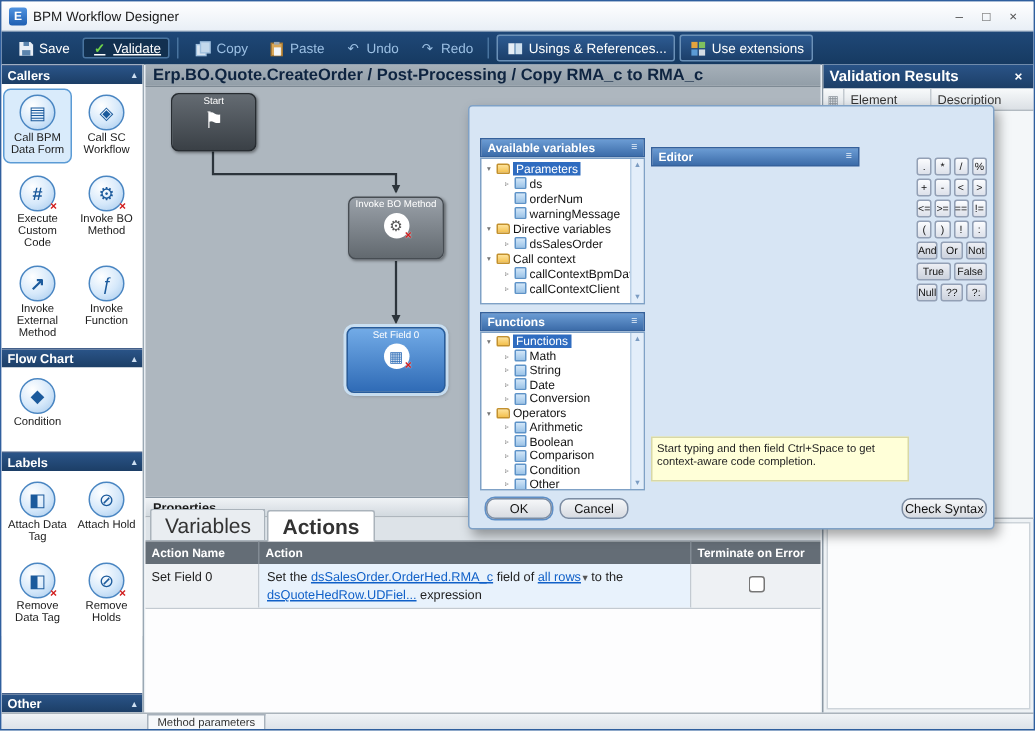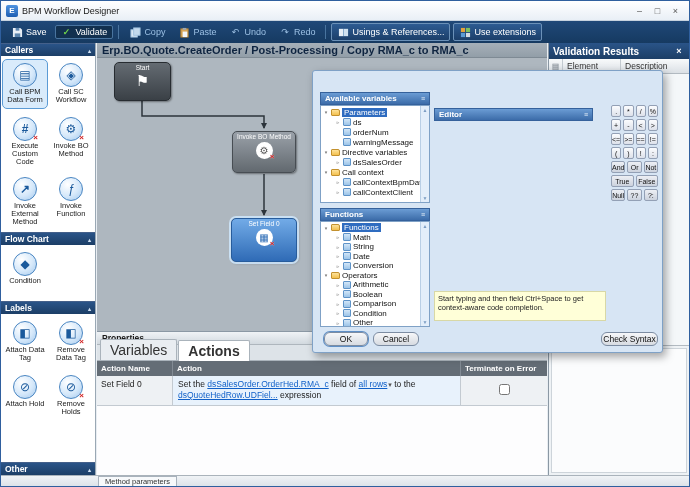--- a/index.html
+++ b/index.html
@@ -15,21 +15,21 @@
   .win-controls{margin-left:auto;display:flex;gap:1px;}
   .win-btn{width:17px;height:15px;display:flex;align-items:center;justify-content:center;font-size:9px;color:#555;border-radius:2px;}
   .ic-min::before{content:"–";}
   .ic-max::before{content:"□";}
   .ic-close::before{content:"×";}
 
   
   #toolbar{position:absolute;top:20px;left:0;right:0;height:22px;background:linear-gradient(#1f4878,#163a61);display:flex;align-items:center;padding:0 5px;gap:3px;color:#fff;}
   .tbtn{display:flex;align-items:center;gap:3px;padding:2px 5px;border-radius:2px;font-size:9px;color:#fff;cursor:default;}
   .tbtn.dim{color:#9cc0e4;}
-  .tbtn.pressed{background:#12304f;border:1px solid #49749f;padding:0 5px;}
+  .tbtn.pressed{background:#12304f;border:1px solid #49749f;padding:0 5px;text-decoration:underline;}
   .tbtn.raised{border:1px solid #6b91b8;background:linear-gradient(#2d5b92,#1c3f6a);}
   .vsep{width:1px;height:14px;background:#49749f;margin:0 2px;}
   .ico{display:inline-flex;width:12px;height:12px;align-items:center;justify-content:center;}
   .ic-check{color:#6fd34a;font-weight:bold;}
   .ic-check::before{content:"✓";}
   .ic-undo{color:#9cc0e4;}
   .ic-undo::before{content:"↶";}
   .ic-redo{color:#9cc0e4;}
   .ic-redo::before{content:"↷";}
 
@@ -132,21 +132,21 @@
   .trow{display:flex;align-items:center;height:10px;gap:2px;font-size:8px;white-space:nowrap;padding-left:1px;}
   #funcs-box .trow{height:9.5px;}
   .trow.child{padding-left:13px;}
   .texp{width:6px;flex:0 0 6px;font-size:5px;color:#777;text-align:center;}
   .texp.open::before{content:"▾";}
   .texp.closed::before{content:"▹";}
   .tfold{width:9px;height:7px;flex:0 0 9px;background:linear-gradient(#fde29a,#f3c04e);border:1px solid #c3912e;border-radius:1px 2px 1px 1px;}
   .tleaf{width:8px;height:8px;flex:0 0 8px;background:linear-gradient(#d2e6f8,#9cc4e8);border:1px solid #5e93c8;border-radius:1px;}
   .lbl{color:#111;}
   .trow.sel .lbl{background:#2f6cc0;color:#fff;padding:0 2px;}
-  #editor-hdr{top:19px;left:121px;width:159px;}
+  #editor-hdr{top:9px;left:121px;width:139px;}
   #editor-box{position:absolute;top:16px;left:121px;width:172px;height:183px;background:#fff;border:1px solid #7fa1c6;display:flex;overflow:hidden;}
   .codearea{flex:1;padding:2px 3px;font-family:"DejaVu Sans Mono",monospace;font-size:8px;line-height:10px;}
   .cred{color:#a31515;}
   .cdark{color:#222;}
   #hint{position:absolute;top:202px;left:121px;width:172px;height:30px;background:#ffffd8;border:1px solid #d8d8a6;font-size:7.5px;line-height:9px;padding:2px 3px;color:#222;}
   #ops{position:absolute;top:16px;left:298px;width:47px;display:flex;flex-direction:column;gap:2px;}
   .oprow{display:grid;gap:2px;}
   .oprow.c4{grid-template-columns:repeat(4,1fr);}
   .oprow.c3{grid-template-columns:repeat(3,1fr);}
   .oprow.c2{grid-template-columns:repeat(2,1fr);}
@@ -305,30 +305,30 @@
     </div>
     <div class="sbitems">
       <div class="sbitem">
         <span class="ticon">
             <span class="g-tag"></span>
           </span>
         <span class="tlabel">Attach Data Tag</span>
       </div>
       <div class="sbitem">
         <span class="ticon">
+            <span class="g-hold"></span>
+          </span>
+        <span class="tlabel">Attach Hold</span>
+      </div>
+      <div class="sbitem">
+        <span class="ticon">
             <span class="g-tag"></span>
             <span class="badge"></span>
           </span>
         <span class="tlabel">Remove Data Tag</span>
-      </div>
-      <div class="sbitem">
-        <span class="ticon">
-            <span class="g-hold"></span>
-          </span>
-        <span class="tlabel">Attach Hold</span>
       </div>
       <div class="sbitem">
         <span class="ticon">
             <span class="g-hold"></span>
             <span class="badge"></span>
           </span>
         <span class="tlabel">Remove Holds</span>
       </div>
     </div>
 

